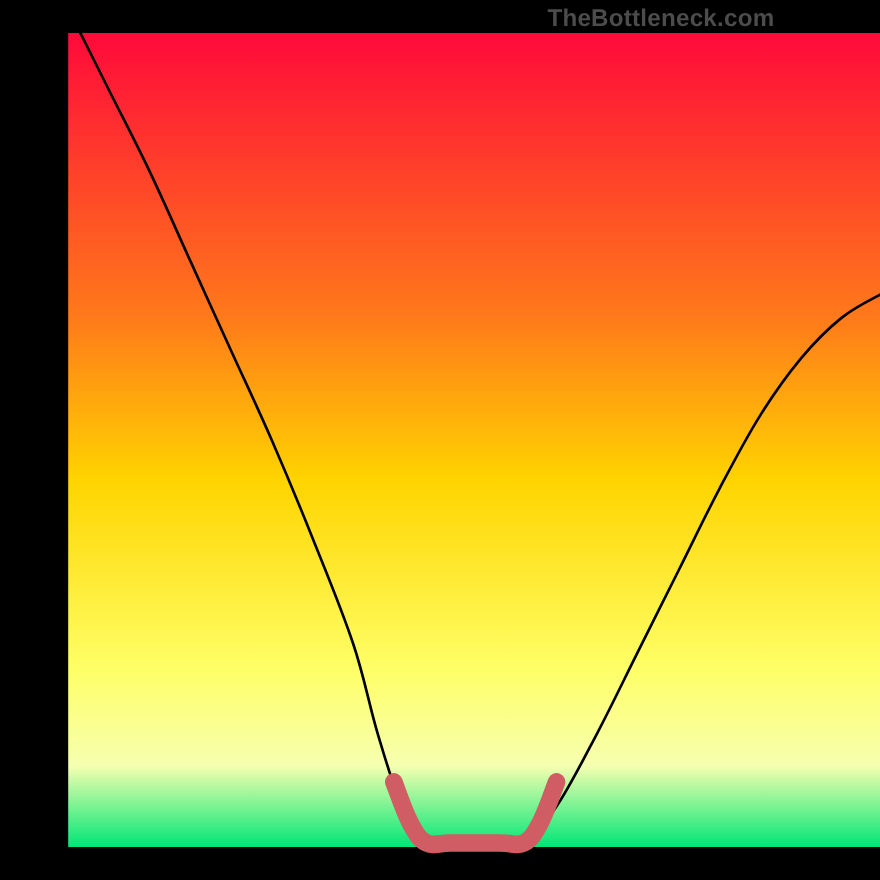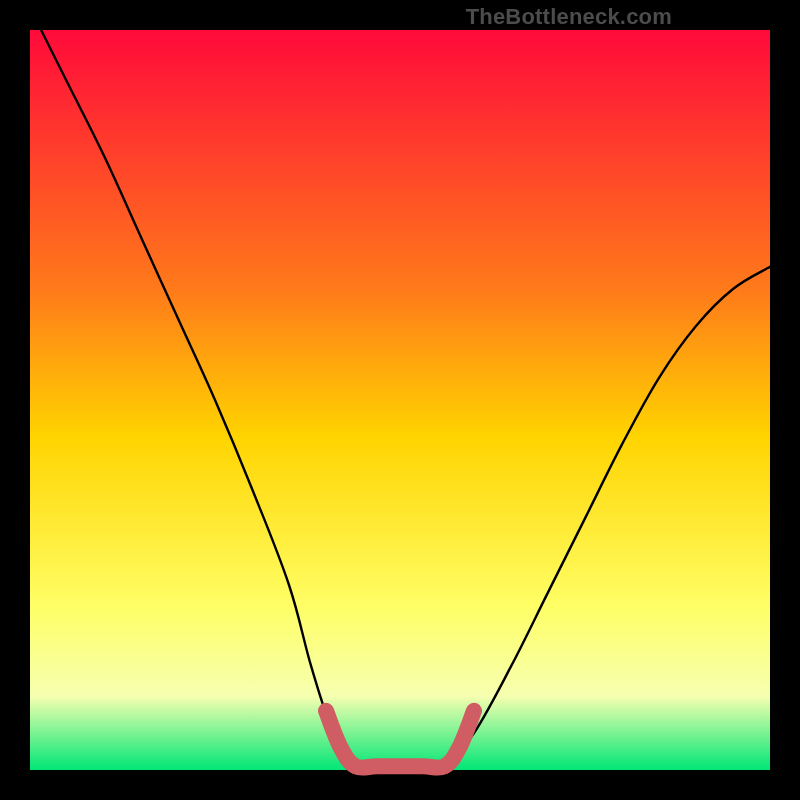--- a/index.html
+++ b/index.html
@@ -9,20 +9,21 @@
     height: 800px;
     background: #000000;
     overflow: hidden;
     font-family: Arial, Helvetica, sans-serif;
   }
   .stage {
     position: relative;
     width: 682px;
     height: 800px;
     background: #000000;
+    margin-left: 32px;
   }
   .watermark {
     position: absolute;
     top: 4px;
     right: 10px;
     color: #4c4c4c;
     font-size: 22px;
     font-weight: 600;
     letter-spacing: 0.2px;
     user-select: none;

